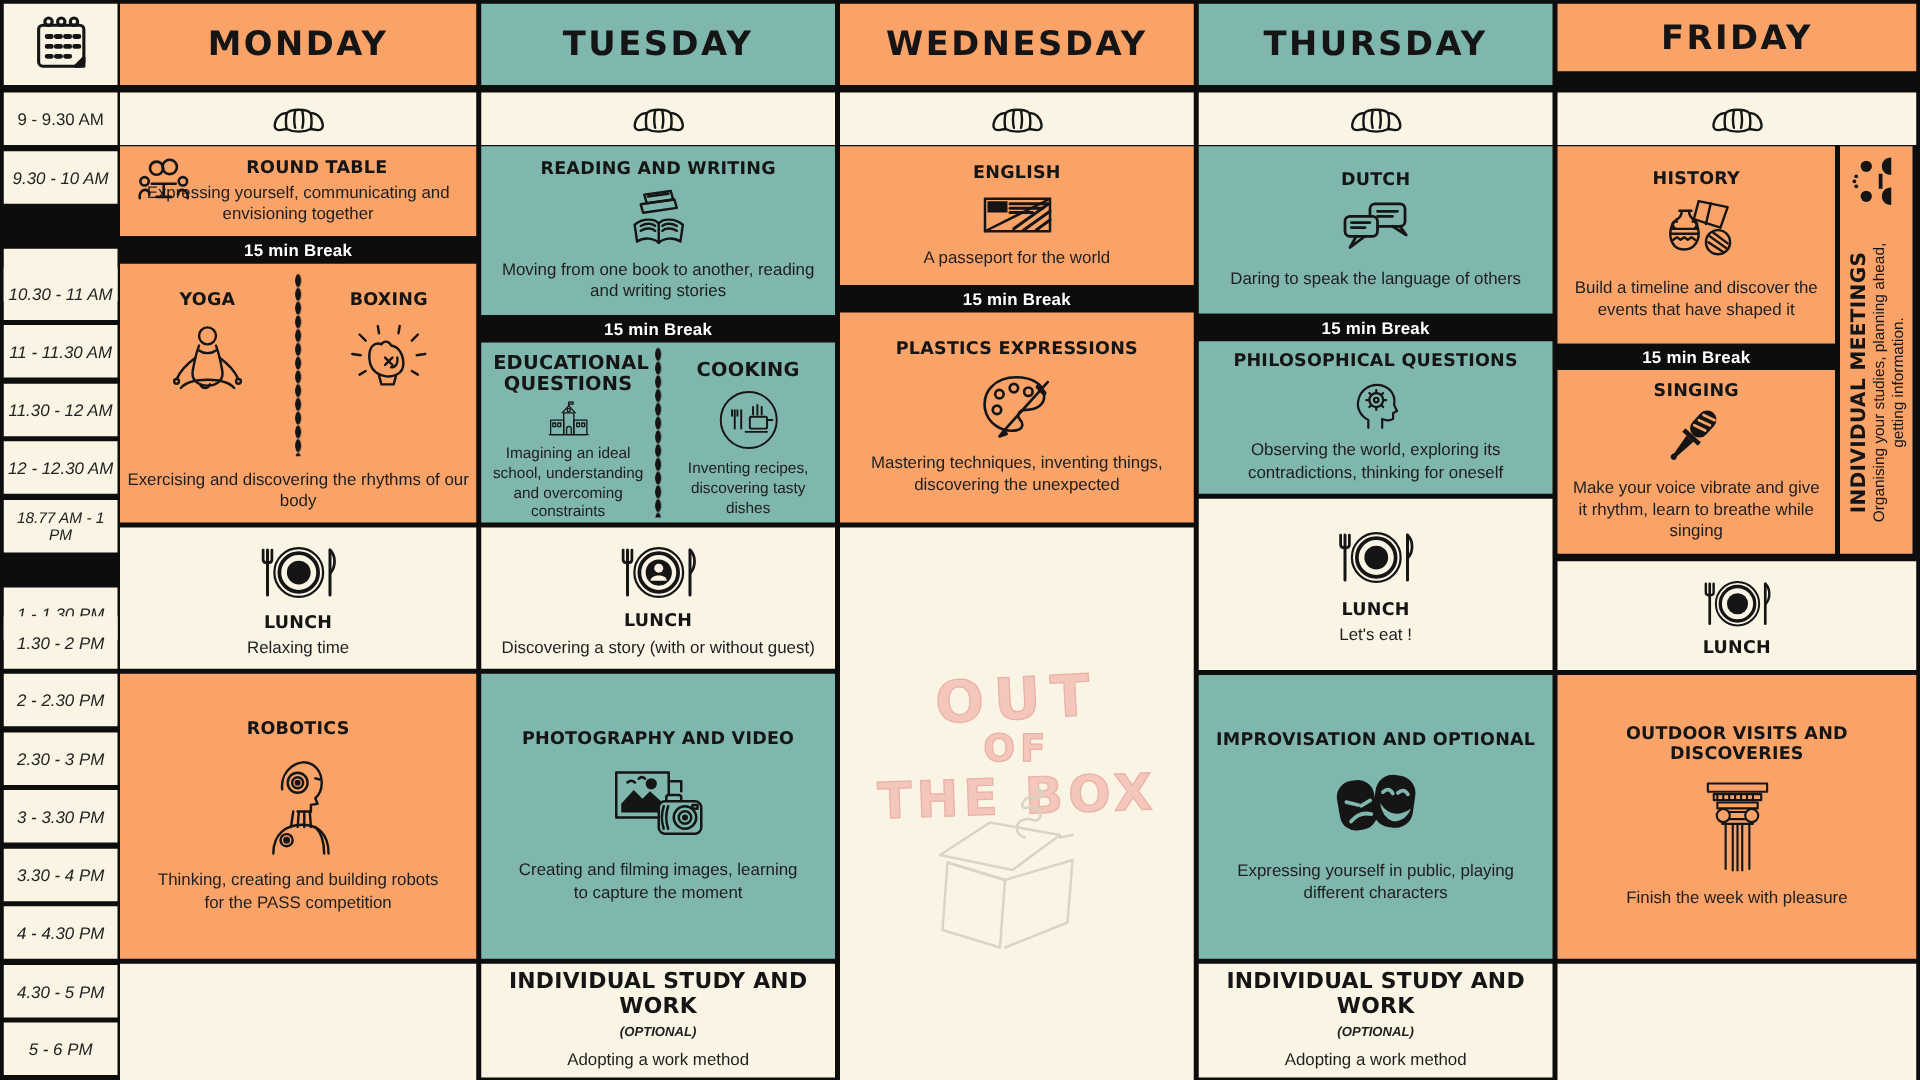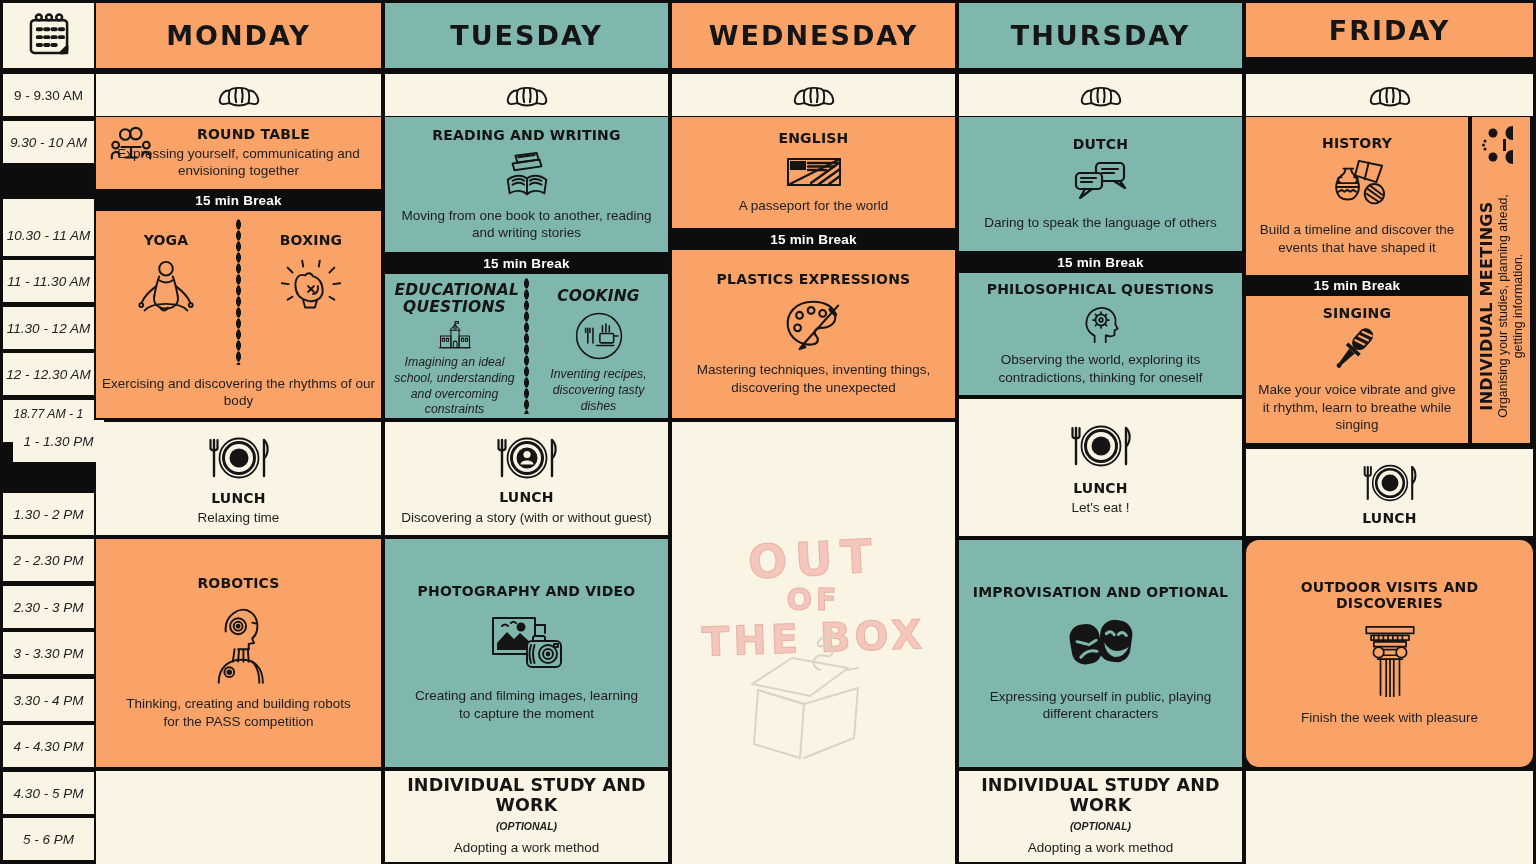--- a/index.html
+++ b/index.html
@@ -73,21 +73,21 @@
     </div>
   <div class="cell cream fc" style="left:3px;top:307px;width:91px;height:42px;">
       <span class="time">11.30 - 12 AM</span>
     </div>
   <div class="cell cream fc" style="left:3px;top:353px;width:91px;height:42px;">
       <span class="time">12 - 12.30 AM</span>
     </div>
   <div class="cell cream fc" style="left:3px;top:400px;width:91px;height:42px;">
       <span class="time" style="font-size:12.3px;">18.77 AM - 1 PM</span>
     </div>
-  <div class="cell cream fc" style="left:3px;top:420px;width:91px;height:42px;margin-left:10px;">
+  <div class="cell cream fc" style="left:3px;top:470px;width:91px;height:42px;">
       <span class="time">1 - 1.30 PM</span>
     </div>
   <div class="cell cream fc" style="left:3px;top:493px;width:91px;height:42px;">
       <span class="time">1.30 - 2 PM</span>
     </div>
   <div class="cell cream fc" style="left:3px;top:539px;width:91px;height:42px;">
       <span class="time">2 - 2.30 PM</span>
     </div>
   <div class="cell cream fc" style="left:3px;top:586px;width:91px;height:42px;">
       <span class="time">2.30 - 3 PM</span>
@@ -272,21 +272,21 @@
       <path d="M32 31v16"></path>
       <path d="M17 33c5-3 10-2 12 0M17 37c5-3 10-2 12 0M47 33c-5-3-10-2-12 0M47 37c-5-3-10-2-12 0"></path>
     </svg>
     <div class="desc" style="max-width:250px;">Moving from one book to another, reading and writing stories</div>
   </div>
 
   <div class="cell bar" style="left:385px;top:252px;width:283px;height:22px;">
       <span>15 min Break</span>
     </div>
 
-  <div class="cell teal" style="left:385px;top:274px;width:283px;height:144px;font-style:italic;">
+  <div class="cell teal" style="left:385px;top:274px;width:283px;height:144px;">
     <div class="split" style="height:144px;">
       <div class="half" style="justify-content:flex-start;padding-top:8px;">
         <div class="title sm" style="max-width:120px;">EDUCATIONAL QUESTIONS</div>
         <svg style="margin:5px 0;" width="54" height="44" viewBox="0 0 62 50" fill="none" stroke="#151515" stroke-width="1.8" stroke-linecap="round" stroke-linejoin="round">
           <path d="M4 46h54"></path>
           <rect x="6" y="26" width="18" height="20"></rect>
             <rect x="38" y="26" width="18" height="20"></rect>
           <rect x="24" y="16" width="14" height="30"></rect>
           <path d="M22 16l9-10 9 10"></path>
           <path d="M31 6V1h6v3h-6"></path>
@@ -523,21 +523,21 @@
         <path d="M9.5 9v8c0 3 7 3 7 0V9" stroke-width="2.2"></path>
       <path d="M63 9v36" stroke-width="2.4"></path>
         <path d="M63 9c4.5 4 5 13 .5 18" stroke-width="2.2"></path>
       <circle cx="38" cy="27" r="19.5" stroke-width="1.8"></circle>
       <circle cx="38" cy="27" r="15.5" stroke-width="3"></circle>
       <circle cx="38" cy="27" r="9.5" fill="#151515" stroke="none"></circle>
     </svg>
     <div class="title" style="margin-top:4px;">LUNCH</div>
   </div>
 
-  <div class="cell orange fc" style="left:1246px;top:540px;width:287px;height:227px;border-radius:13px;">
+  <div class="cell orange fc" style="left:1246px;top:540px;width:287px;height:227px;">
     <div class="title" style="max-width:240px;">OUTDOOR VISITS AND DISCOVERIES</div>
     <svg style="margin:12px 0;" width="56" height="74" viewBox="0 0 58 78" fill="none" stroke="#151515" stroke-width="1.8" stroke-linecap="round" stroke-linejoin="round">
       <rect x="4" y="4" width="50" height="7"></rect>
       <rect x="9" y="13" width="40" height="5"></rect>
       <path d="M12 13v5M17 13v5M22 13v5M27 13v5M32 13v5M37 13v5M42 13v5"></path>
       <rect x="12" y="20" width="34" height="5"></rect>
       <circle cx="17" cy="31" r="5.5"></circle>
         <circle cx="41" cy="31" r="5.5"></circle>
       <path d="M22 28h14M22 34h14"></path>
       <path d="M16 38h26"></path>

